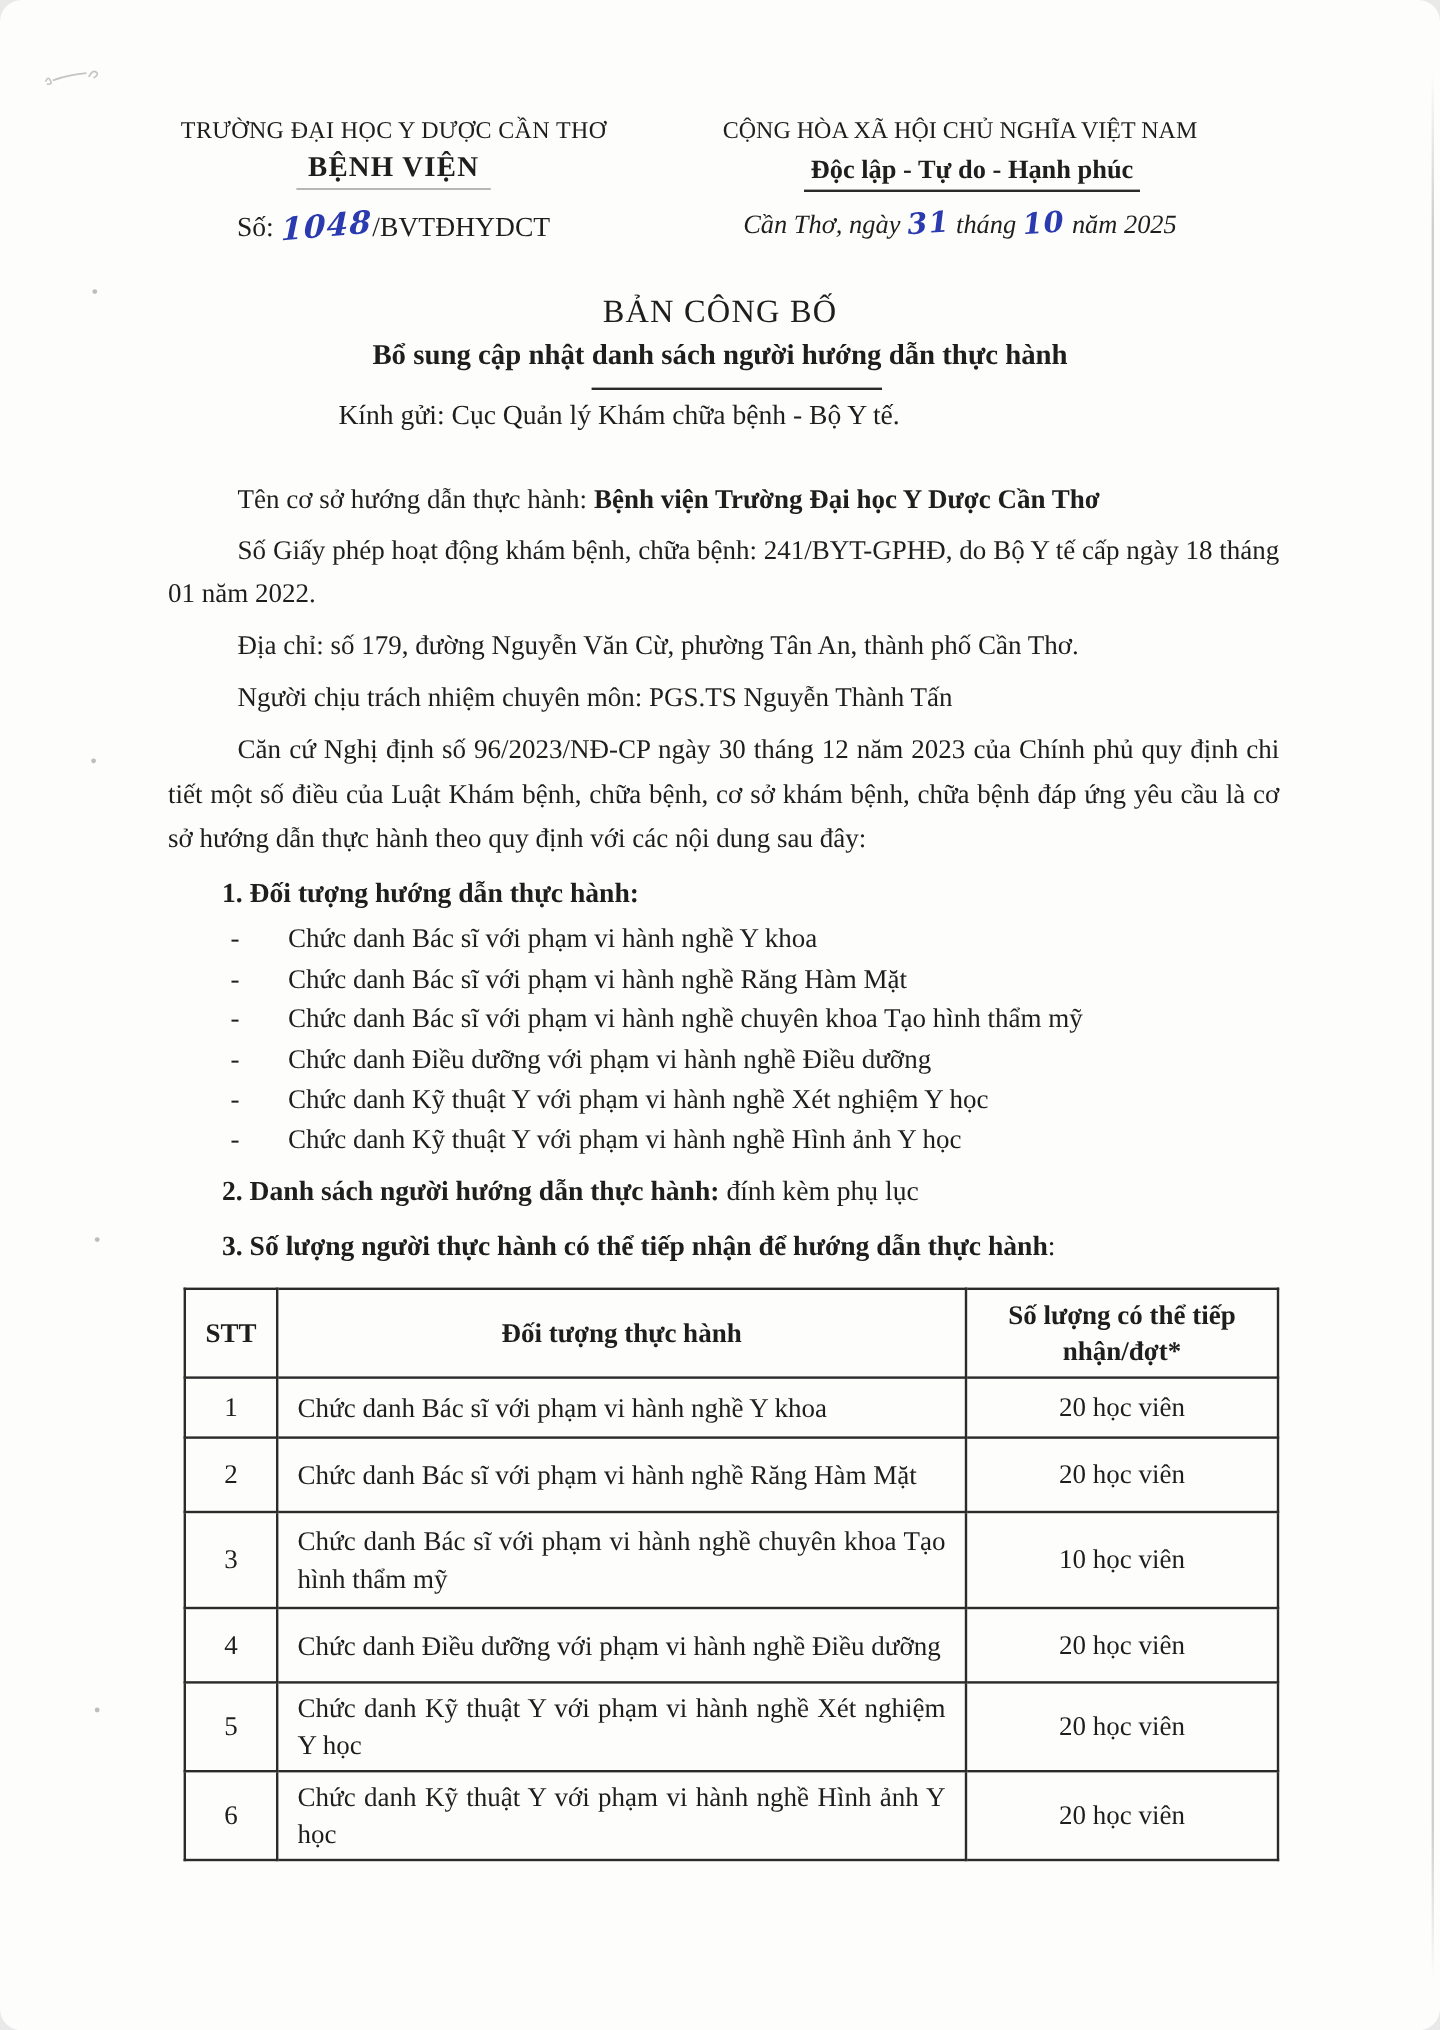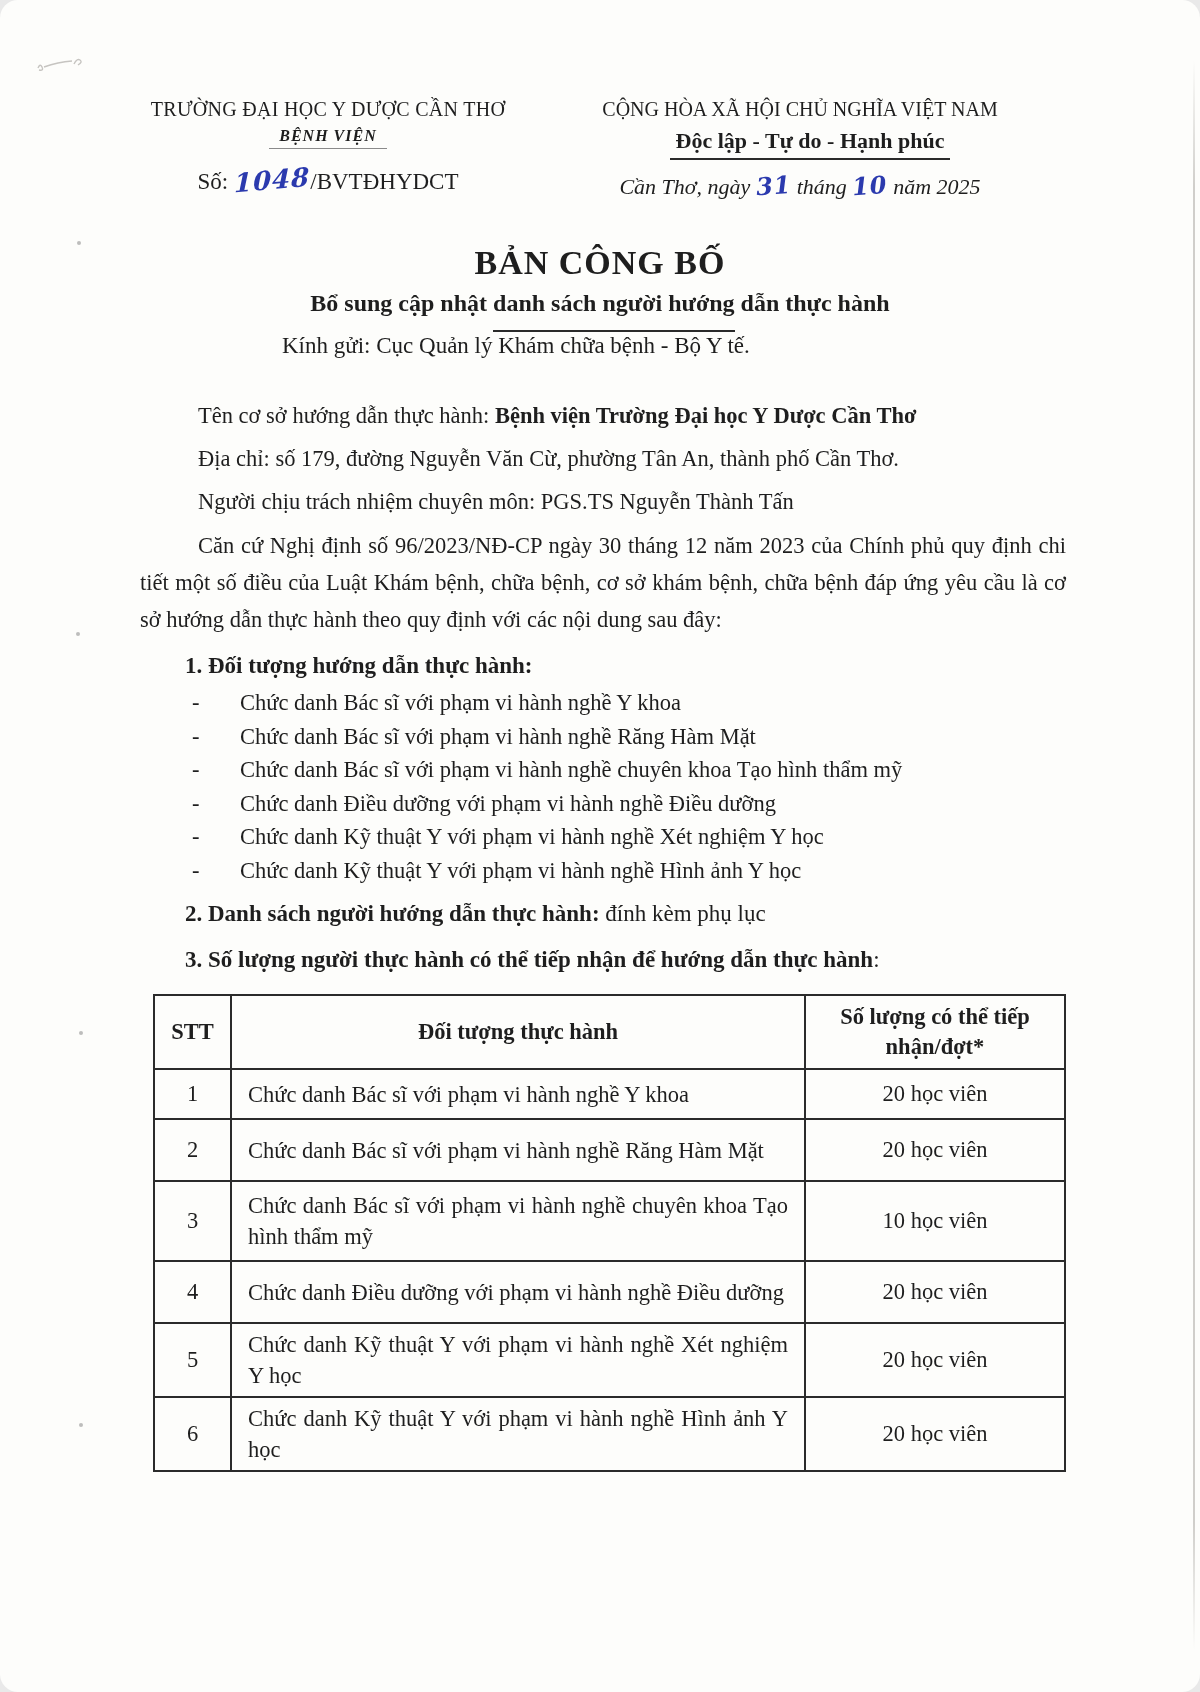--- a/index.html
+++ b/index.html
@@ -10,34 +10,34 @@
   }
   
   .edge-line{position:absolute;left:1193px;top:60px;height:1590px;width:2px;
     background:linear-gradient(to bottom,rgba(200,198,194,0),rgba(200,198,194,.85) 8%,rgba(200,198,194,.85) 92%,rgba(200,198,194,0));}
   .pencil{position:absolute;left:30px;top:42px;opacity:.55;}
   .speck{position:absolute;width:4px;height:4px;border-radius:50%;background:#7d7d7d;opacity:.5;}
   
   .hdr{position:absolute;top:98px;left:0;width:100%;display:flex;}
   .hdr-left{width:400px;margin-left:128px;text-align:center;}
   .org{font-size:20px;letter-spacing:.3px;white-space:nowrap;}
-  .unit{display:inline-block;margin-top:6px;font-size:16px;font-weight:bold;letter-spacing:1px;
-    border-bottom:1.5px solid #8a8a8a;padding:0 10px 3px;font-style:italic;}
+  .unit{display:inline-block;margin-top:6px;font-size:24px;font-weight:bold;letter-spacing:1px;
+    border-bottom:1.5px solid #8a8a8a;padding:0 10px 3px;}
   .numline{margin-top:16px;font-size:23px;}
   .hand{font-family:"DejaVu Serif",serif;font-style:italic;font-weight:bold;color:#2b3aae;}
   .hand-no{display:inline-block;transform:rotate(-5deg) skewX(-6deg);font-size:26px;letter-spacing:1px;}
   .hand-sm{display:inline-block;transform:rotate(-4deg);font-size:24px;letter-spacing:1px;}
   .hdr-right{width:520px;margin-left:12px;text-align:center;}
   .country{font-size:20px;font-weight:normal;white-space:nowrap;}
   .motto{display:inline-block;margin-top:7px;font-size:22px;font-weight:bold;
     border-bottom:2px solid #2a2a2a;padding:0 6px 4px;margin-left:20px;}
   .pdate{margin-top:11px;font-size:22px;font-style:italic;white-space:nowrap;}
   
   .title-wrap{position:absolute;top:244px;left:0;width:100%;text-align:center;}
-  .title{font-size:34px;font-weight:bold;letter-spacing:1px;}
+  .title{font-size:27px;font-weight:normal;letter-spacing:1px;}
   .subtitle{margin-top:8px;font-size:24px;font-weight:bold;}
   .subtitle .ul{border-bottom:2px solid #2a2a2a;padding-bottom:14px;}
   .salutation{position:absolute;top:333px;left:282px;font-size:23px;}
   
   .body{position:absolute;top:398px;left:140px;width:926px;font-size:22.5px;line-height:36px;text-align:justify;}
   .body p{margin:0 0 7px;text-indent:58px;}
   .body .legal{line-height:37px;margin-bottom:0;}
   .bold{font-weight:bold;}
   .email{border-bottom:1.5px solid #333;padding-bottom:1px;}
   .gap{display:inline-block;width:26px;}
@@ -96,20 +96,21 @@
     <div class="title">BẢN CÔNG BỐ</div>
     <div class="subtitle">
       <span>Bổ sung cập nhật </span><span class="ul">danh sách người hướng</span><span> dẫn thực hành</span>
     </div>
   </div>
 
   <div class="salutation">Kính gửi: Cục Quản lý Khám chữa bệnh - Bộ Y tế.</div>
 
   <div class="body">
     <p><span>Tên cơ sở hướng dẫn thực hành: </span><span class="bold">Bệnh viện Trường Đại học Y Dược Cần Thơ</span></p>
+    <p>Số Giấy phép hoạt động khám bệnh, chữa bệnh: 241/BYT-GPHĐ, do Bộ Y tế cấp ngày 18 tháng 01 năm 2022.</p>
     <p>Địa chỉ: số 179, đường Nguyễn Văn Cừ, phường Tân An, thành phố Cần Thơ.</p>
     <p>Người chịu trách nhiệm chuyên môn: PGS.TS Nguyễn Thành Tấn</p>
     <p class="legal">Căn cứ Nghị định số 96/2023/NĐ-CP ngày 30 tháng 12 năm 2023 của Chính phủ quy định chi tiết một số điều của Luật Khám bệnh, chữa bệnh, cơ sở khám bệnh, chữa bệnh đáp ứng yêu cầu là cơ sở hướng dẫn thực hành theo quy định với các nội dung sau đây:</p>
 
     <div class="sec-head">1. Đối tượng hướng dẫn thực hành:</div>
     <div class="list">
       <div class="list-item"><span class="dash">-</span><span>Chức danh Bác sĩ với phạm vi hành nghề Y khoa</span></div>
       <div class="list-item"><span class="dash">-</span><span>Chức danh Bác sĩ với phạm vi hành nghề Răng Hàm Mặt</span></div>
       <div class="list-item"><span class="dash">-</span><span>Chức danh Bác sĩ với phạm vi hành nghề chuyên khoa Tạo hình thẩm mỹ</span></div>
       <div class="list-item"><span class="dash">-</span><span>Chức danh Điều dưỡng với phạm vi hành nghề Điều dưỡng</span></div>

